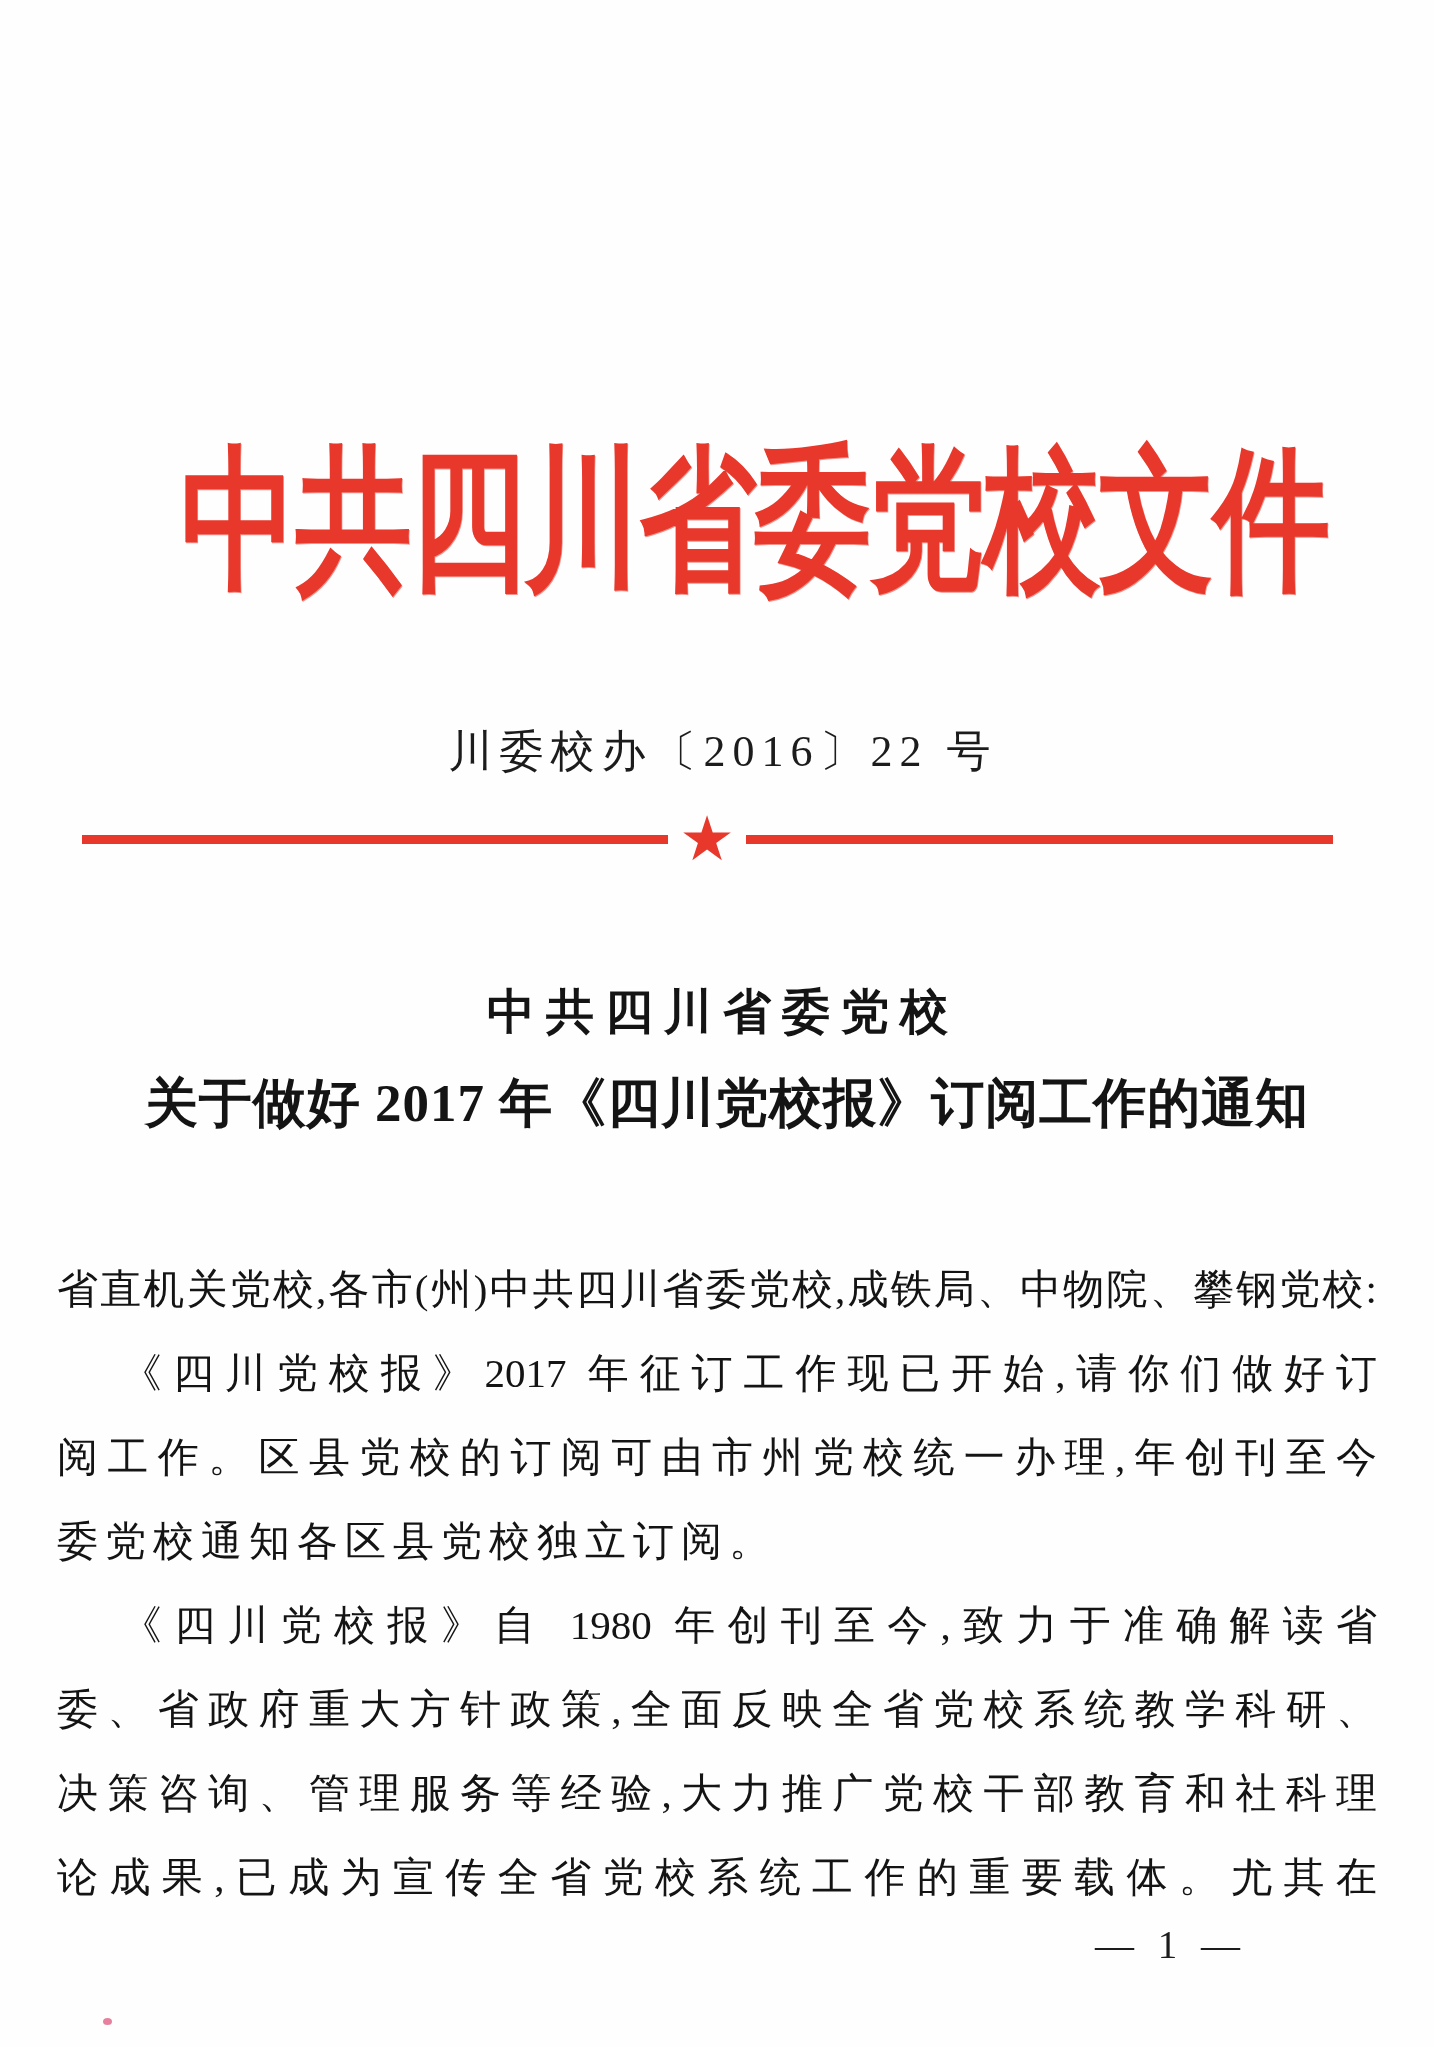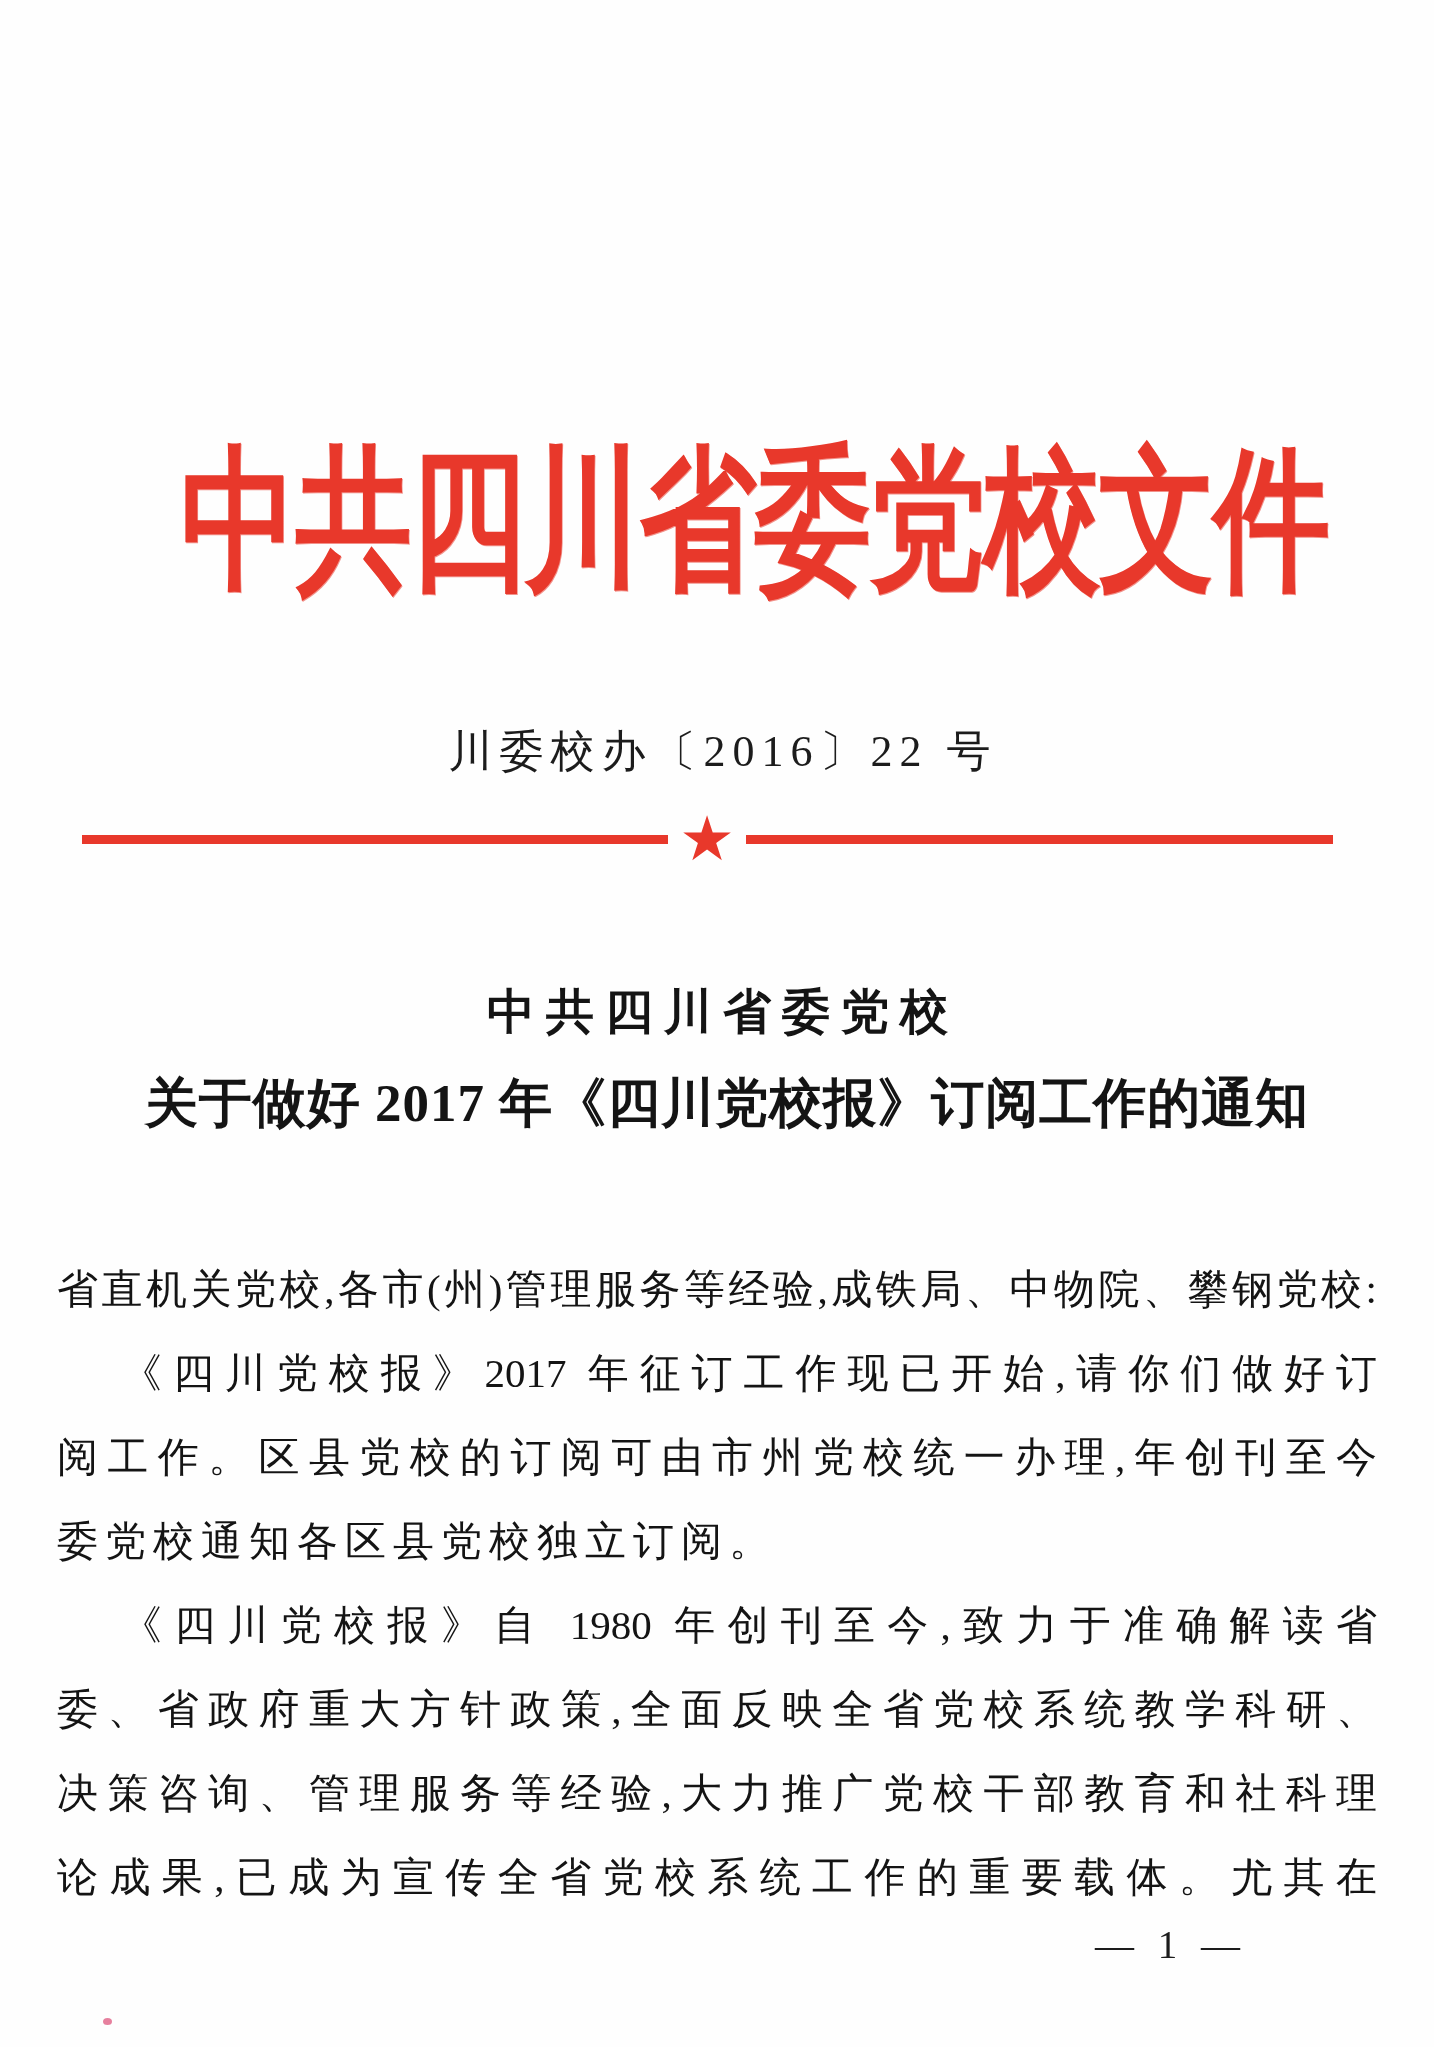--- a/index.html
+++ b/index.html
@@ -162,21 +162,21 @@
     <div class="bar left"></div>
     <div class="star">★</div>
     <div class="bar right"></div>
   </div>
 
   <div class="title1">中共四川省委党校</div>
 
   <div class="title2">关于做好 2017 年《四川党校报》订阅工作的通知</div>
 
   <div class="body-block">
-    <p>省直机关党校,各市(州)管理服务等经验,成铁局、中物院、攀钢党校:</p>
+    <p>省直机关党校,各市(州)中共四川省委党校,成铁局、中物院、攀钢党校:</p>
     <p class="indent">《四川党校报》2017 年征订工作现已开始,请你们做好订</p>
     <p>阅工作。区县党校的订阅可由市州党校统一办理,年创刊至今</p>
     <p class="short">委党校通知各区县党校独立订阅。</p>
     <p class="indent">《四川党校报》自 1980 年创刊至今,致力于准确解读省</p>
     <p>委、省政府重大方针政策,全面反映全省党校系统教学科研、</p>
     <p>决策咨询、管理服务等经验,大力推广党校干部教育和社科理</p>
     <p>论成果,已成为宣传全省党校系统工作的重要载体。尤其在</p>
   </div>
 
   <div class="pagenum">— 1 —</div>

